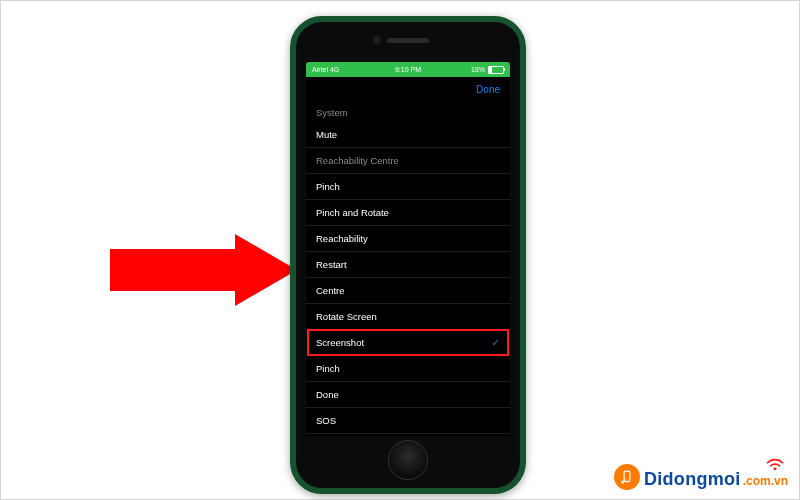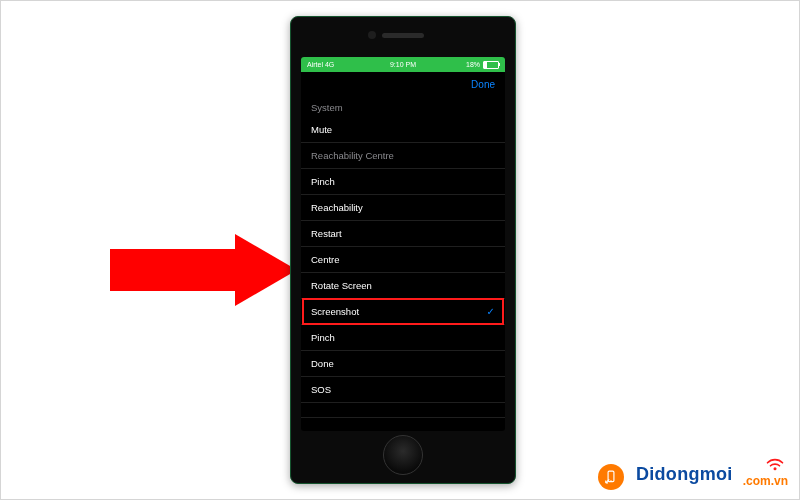--- a/index.html
+++ b/index.html
@@ -18,23 +18,23 @@
     box-sizing: border-box;
   }
   
   .phone {
     position: absolute;
     left: 290px;
     top: 16px;
     width: 224px;
     height: 466px;
     background: #0b0b0b;
-    border-radius: 8px;
+    border-radius: 32px;
     box-shadow: 0 2px 8px rgba(0,0,0,.35), inset 0 0 2px rgba(255,255,255,.06);
-    border: 1px solid #14532d;
+    border: 6px solid #14532d;
   }
   .speaker {
     position: absolute;
     top: 16px; left: 50%; transform: translateX(-50%);
     width: 42px; height: 5px; border-radius: 3px;
     background: #2a2a2a;
   }
   .camera {
     position: absolute;
     top: 14px; left: 77px;
@@ -125,21 +125,21 @@
     left: 125px; top: 0;
     width: 0; height: 0;
     border-top: 36px solid transparent;
     border-bottom: 36px solid transparent;
     border-left: 62px solid #ff0000;
   }
   
   .wm {
     position: absolute;
     right: 12px; bottom: 10px;
-    display: flex; align-items: flex-start; gap: 12px;
+    display: flex; align-items: flex-end; gap: 4px;
     font-weight: 700;
   }
   .wm .ico {
     width: 26px; height: 26px; border-radius: 50%;
     background: #ff7a00;
     display: flex; align-items: center; justify-content: center;
     color: #fff;
   }
   .wm .ico svg { display:block; }
   .wm .txt { color: #0b4aa0; font-size: 18px; letter-spacing: .3px; }
@@ -184,20 +184,23 @@
       <div class="row">
         <span>Mute</span>
       </div>
 
       <div class="row dim">
         <span>Reachability Centre</span>
       </div>
 
       <div class="row">
         <span>Pinch</span>
+      </div>
+      <div class="row">
+        <span>Pinch and Rotate</span>
       </div>
       <div class="row">
         <span>Reachability</span>
       </div>
       <div class="row">
         <span>Restart</span>
       </div>
       <div class="row">
         <span>Centre</span>
       </div>

